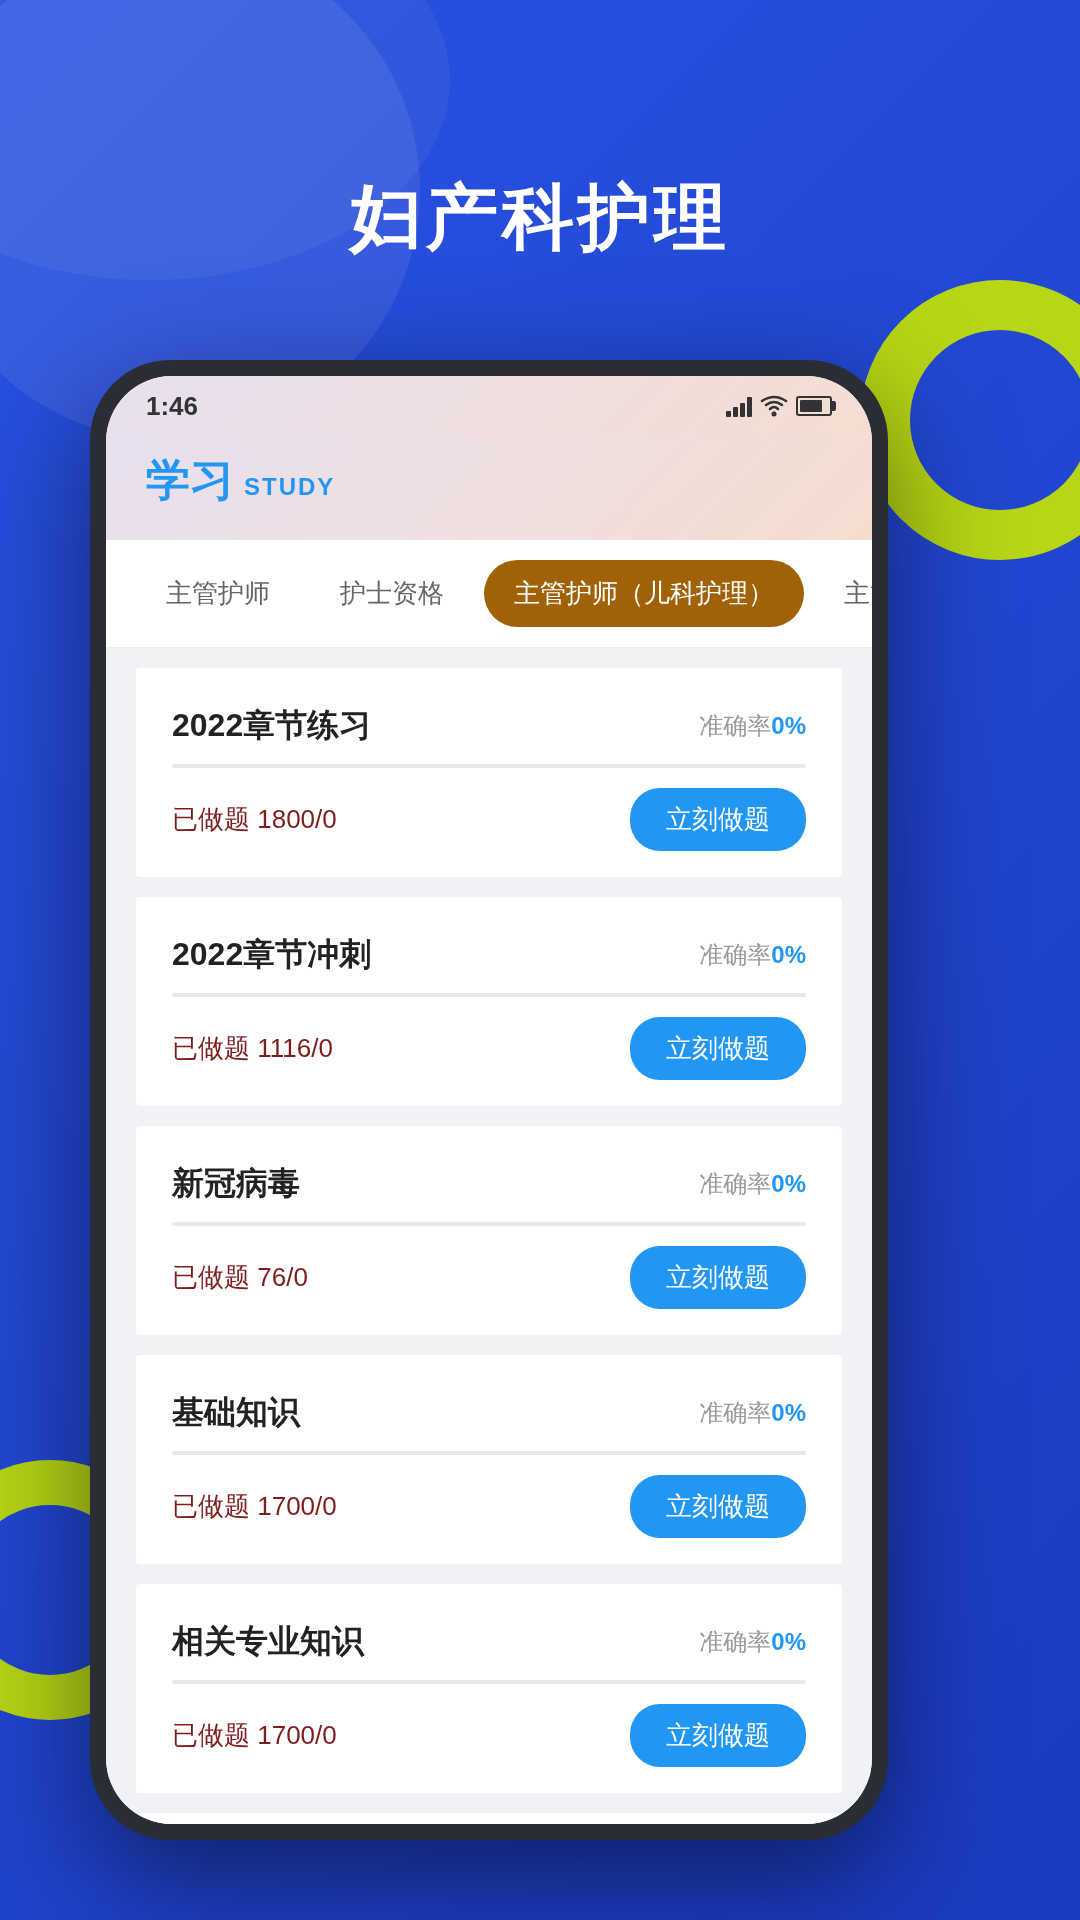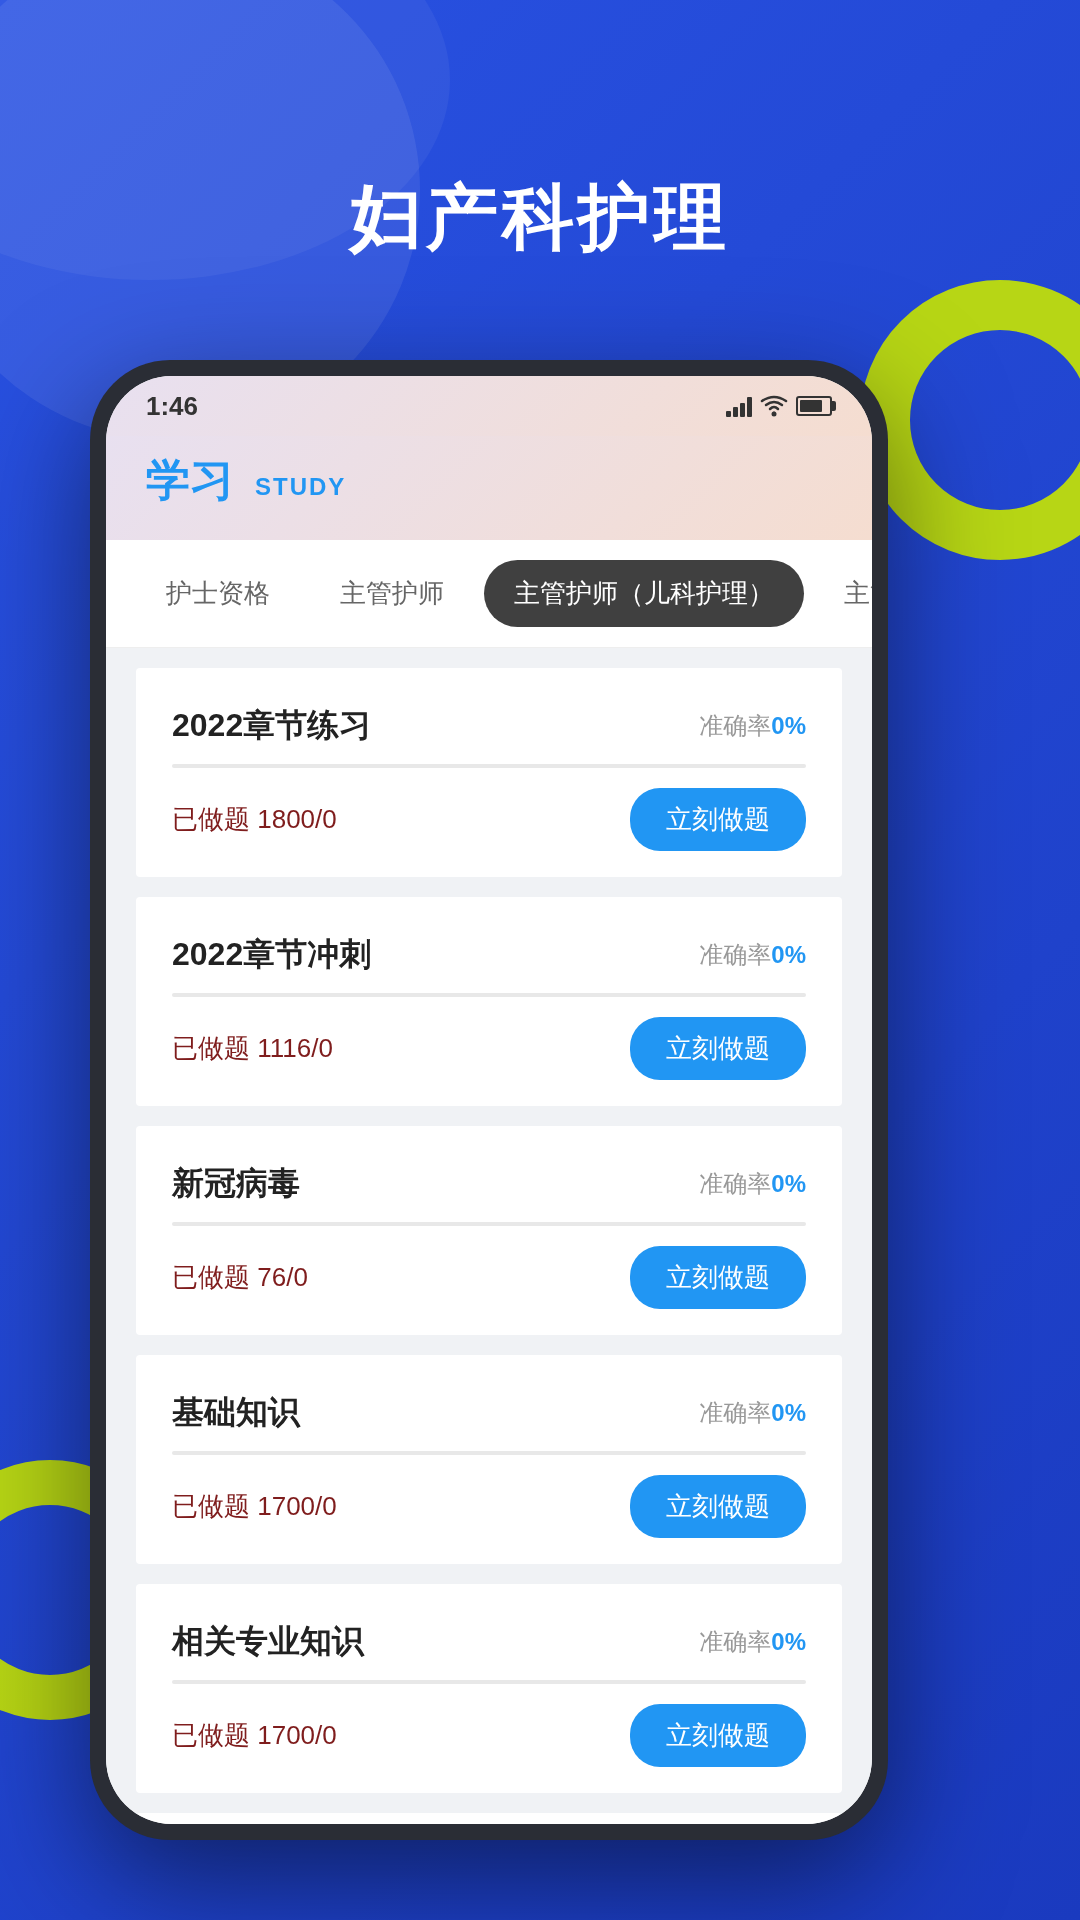--- a/index.html
+++ b/index.html
@@ -171,21 +171,21 @@
 
     
     .app-header {
       background: linear-gradient(135deg, #e8e0f0 0%, #f5ddd0 100%);
       padding: 15px 40px 30px;
     }
 
     .app-logo {
       display: flex;
       align-items: baseline;
-      gap: 21px;
+      gap: 10px;
     }
 
     .logo-chinese {
       font-size: 44px;
       font-weight: 900;
       color: #2196F3;
     }
 
     .logo-english {
       font-size: 24px;
@@ -209,21 +209,21 @@
       padding: 16px 30px;
       border-radius: 40px;
       font-size: 26px;
       font-weight: 500;
       white-space: nowrap;
       cursor: pointer;
       color: #666;
     }
 
     .tab-item.active {
-      background: #404040;
+      background: #a16207;
       color: white;
     }
 
     
     .content-area {
       background: #f0f2f5;
       flex: 1;
       overflow-y: auto;
       padding: 20px 30px;
     }
@@ -339,22 +339,22 @@
       </div>
 
       <div class="app-header">
         <div class="app-logo">
           <span class="logo-chinese">学习</span>
           <span class="logo-english">STUDY</span>
         </div>
       </div>
 
       <div class="tabs-container">
+        <div class="tab-item">主管护师</div>
         <div class="tab-item">护士资格</div>
-        <div class="tab-item">主管护师</div>
         <div class="tab-item active">主管护师（儿科护理）</div>
         <div class="tab-item">主管护师（妇产科护理）</div>
       </div>
 
       <div class="content-area">
 
         <div class="practice-card">
           <div class="card-header">
             <span class="card-title">2022章节练习</span>
             <span class="accuracy-text">

